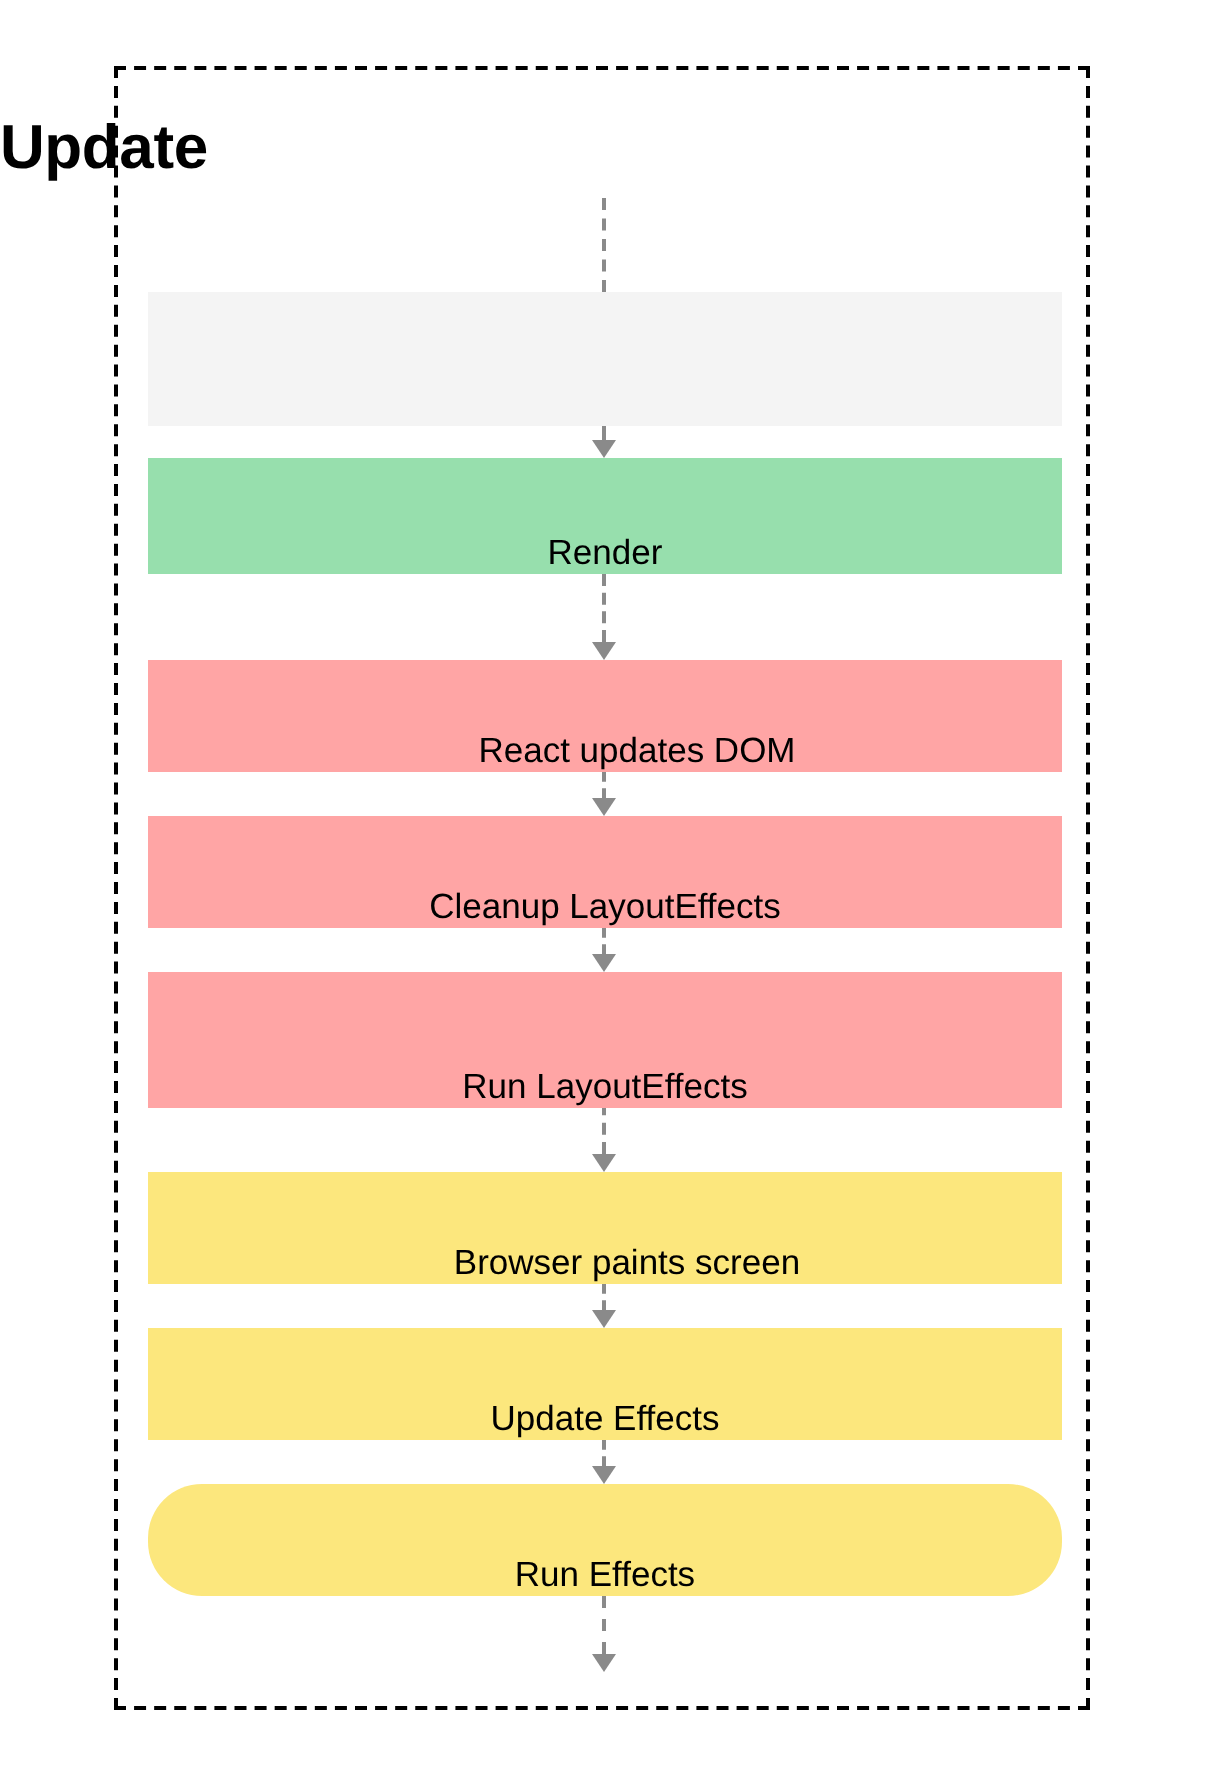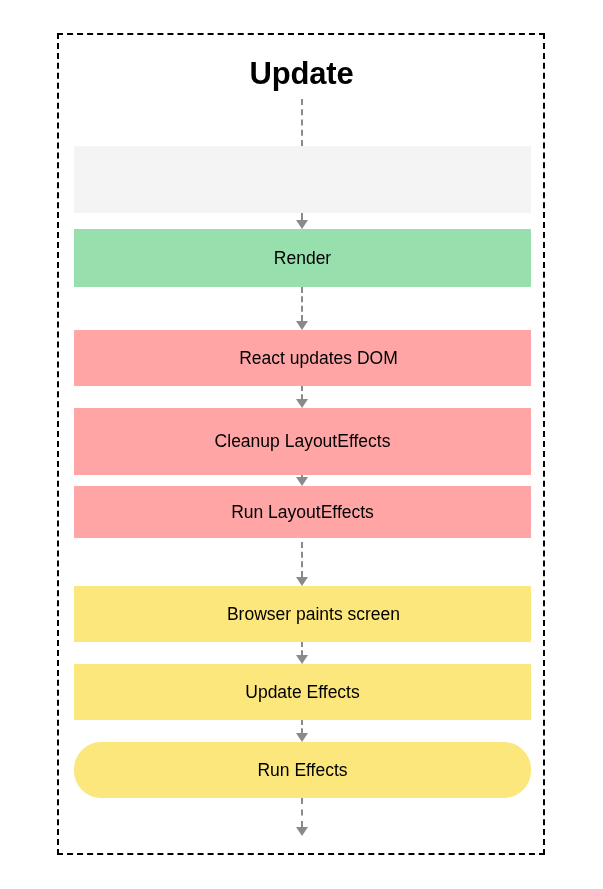--- a/index.html
+++ b/index.html
@@ -34,36 +34,35 @@
     box-sizing: border-box;
     background: transparent;
   }
 
   
   .diagram-title {
     position: absolute;
     left: 0;
     right: 0;
     top: 55px;
-    text-align: center;
     font-size: 31px;
     font-weight: bold;
     color: #000000;
     line-height: 38px;
     letter-spacing: -0.2px;
   }
 
   
   .stage {
     position: absolute;
     left: 74px;
     width: 457px;
     box-sizing: border-box;
     display: flex;
-    align-items: center;
+    align-items: flex-end;
     justify-content: center;
     font-size: 17.5px;
     color: #000000;
     line-height: 1.2;
   }
 
   .stage-label {
     display: block;
     text-align: center;
   }
@@ -145,24 +144,24 @@
   <div id="stage-layer">
       <div class="stage blank" style="top: 146px; height: 67px; background: rgb(244, 244, 244);">
         <span class="stage-label"></span>
       </div>
       <div class="stage render" style="top: 229px; height: 58px; background: rgb(151, 223, 173);">
         <span class="stage-label">Render</span>
       </div>
       <div class="stage dom" style="top: 330px; height: 56px; background: rgb(255, 165, 165); padding-left: 32px;">
         <span class="stage-label">React updates DOM</span>
       </div>
-      <div class="stage dom" style="top: 408px; height: 67px; background: rgb(255, 165, 165);">
+      <div class="stage dom" style="top: 408px; height: 56px; background: rgb(255, 165, 165);">
         <span class="stage-label">Cleanup LayoutEffects</span>
       </div>
-      <div class="stage dom" style="top: 486px; height: 52px; background: rgb(255, 165, 165);">
+      <div class="stage dom" style="top: 486px; height: 68px; background: rgb(255, 165, 165);">
         <span class="stage-label">Run LayoutEffects</span>
       </div>
       <div class="stage paint" style="top: 586px; height: 56px; background: rgb(252, 231, 125); padding-left: 22px;">
         <span class="stage-label">Browser paints screen</span>
       </div>
       <div class="stage paint" style="top: 664px; height: 56px; background: rgb(252, 231, 125);">
         <span class="stage-label">Update Effects</span>
       </div>
       <div class="stage paint" style="top: 742px; height: 56px; background: rgb(252, 231, 125); border-radius: 27px;">
         <span class="stage-label">Run Effects</span>

